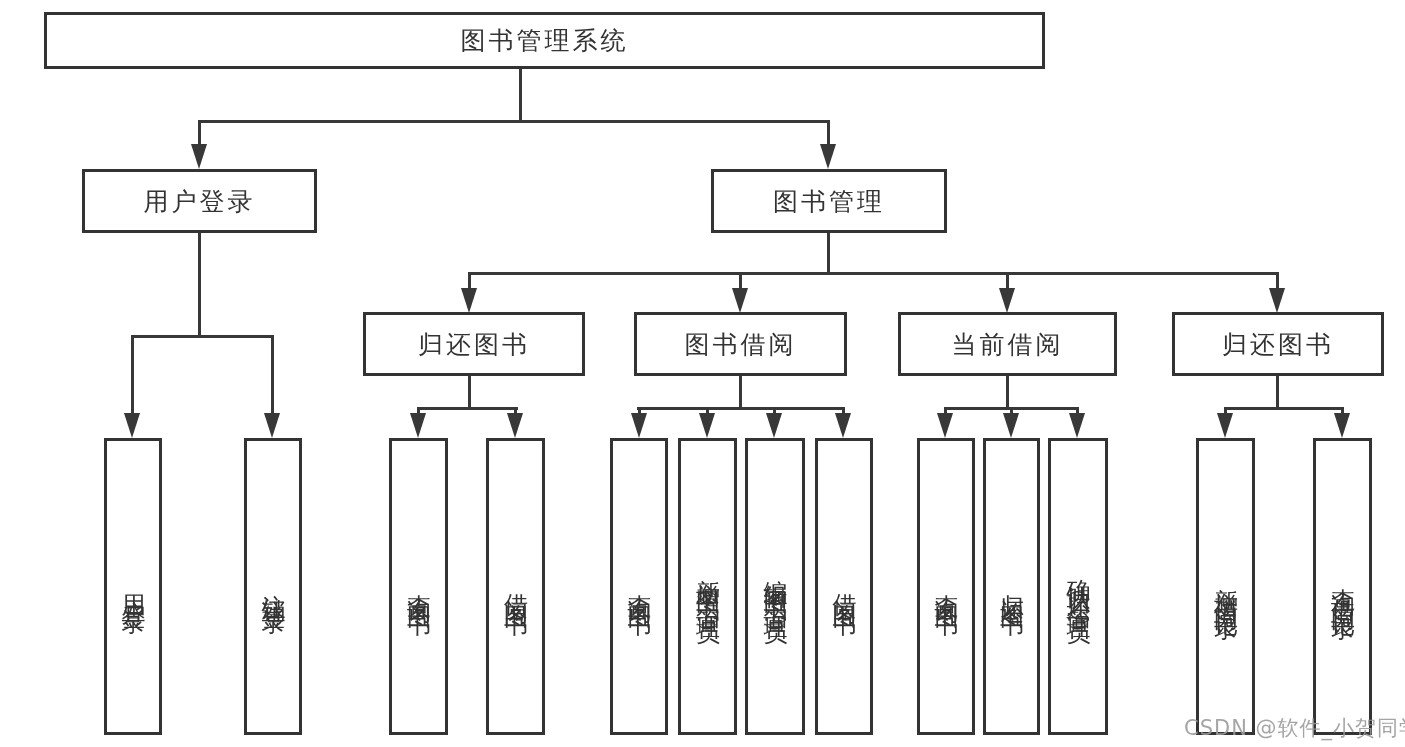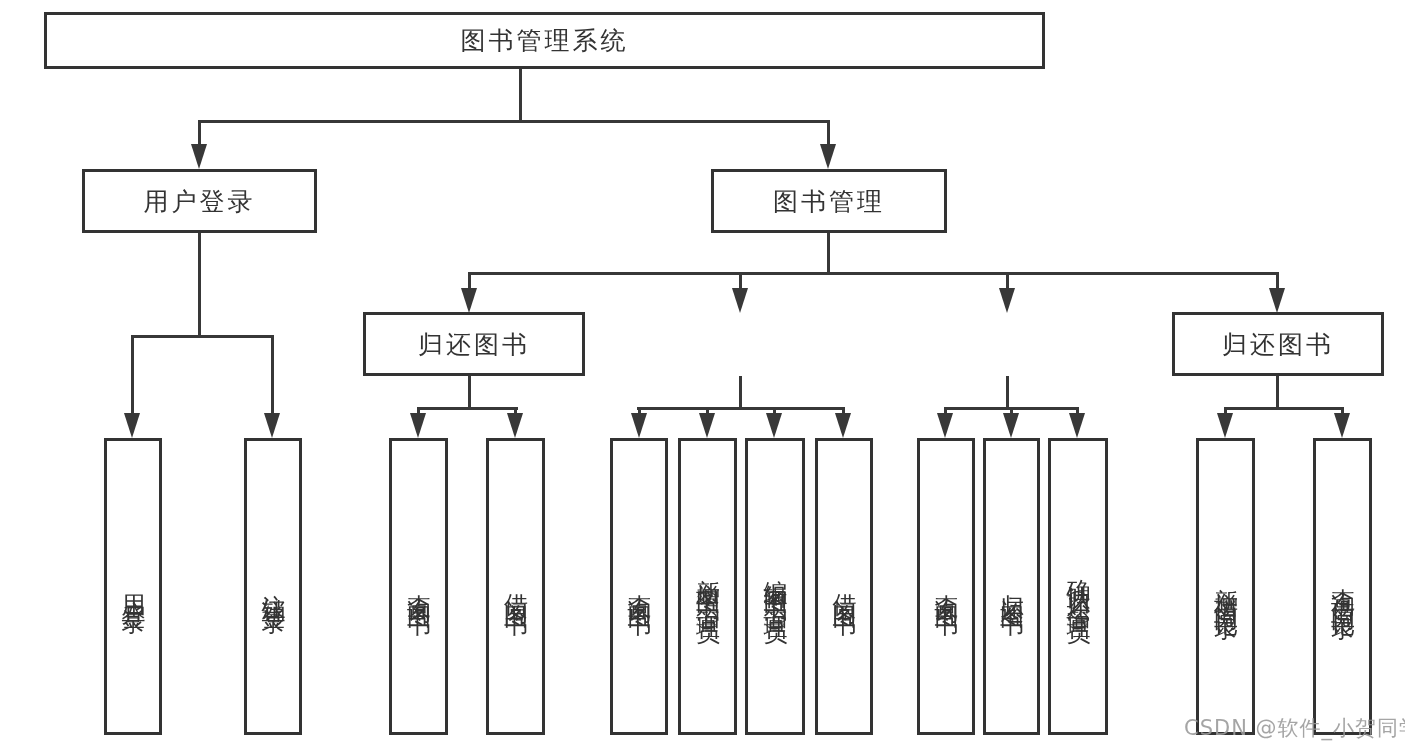--- a/index.html
+++ b/index.html
@@ -71,20 +71,26 @@
   <div class="ah" style="left:461px;top:288px;"></div>
   <div class="vl" style="left:739px;top:272px;height:18px;"></div>
   <div class="ah" style="left:732px;top:288px;"></div>
   <div class="vl" style="left:1006px;top:272px;height:18px;"></div>
   <div class="ah" style="left:999px;top:288px;"></div>
   <div class="vl" style="left:1276px;top:272px;height:18px;"></div>
   <div class="ah" style="left:1269px;top:288px;"></div>
 
   <div class="box" style="left:363px;top:312px;width:222px;height:64px;">
     <span>归还图书</span>
+  </div>
+  <div class="box" style="left:634px;top:312px;width:213px;height:64px;">
+    <span>图书借阅</span>
+  </div>
+  <div class="box" style="left:898px;top:312px;width:219px;height:64px;">
+    <span>当前借阅</span>
   </div>
   <div class="box" style="left:1172px;top:312px;width:212px;height:64px;">
     <span>归还图书</span>
   </div>
 
   <div class="vl" style="left:468px;top:376px;height:31px;"></div>
   <div class="hl" style="left:417px;top:407px;width:101px;"></div>
   <div class="vl" style="left:417px;top:407px;height:8px;"></div>
   <div class="ah" style="left:410px;top:413px;"></div>
   <div class="vl" style="left:514px;top:407px;height:8px;"></div>

